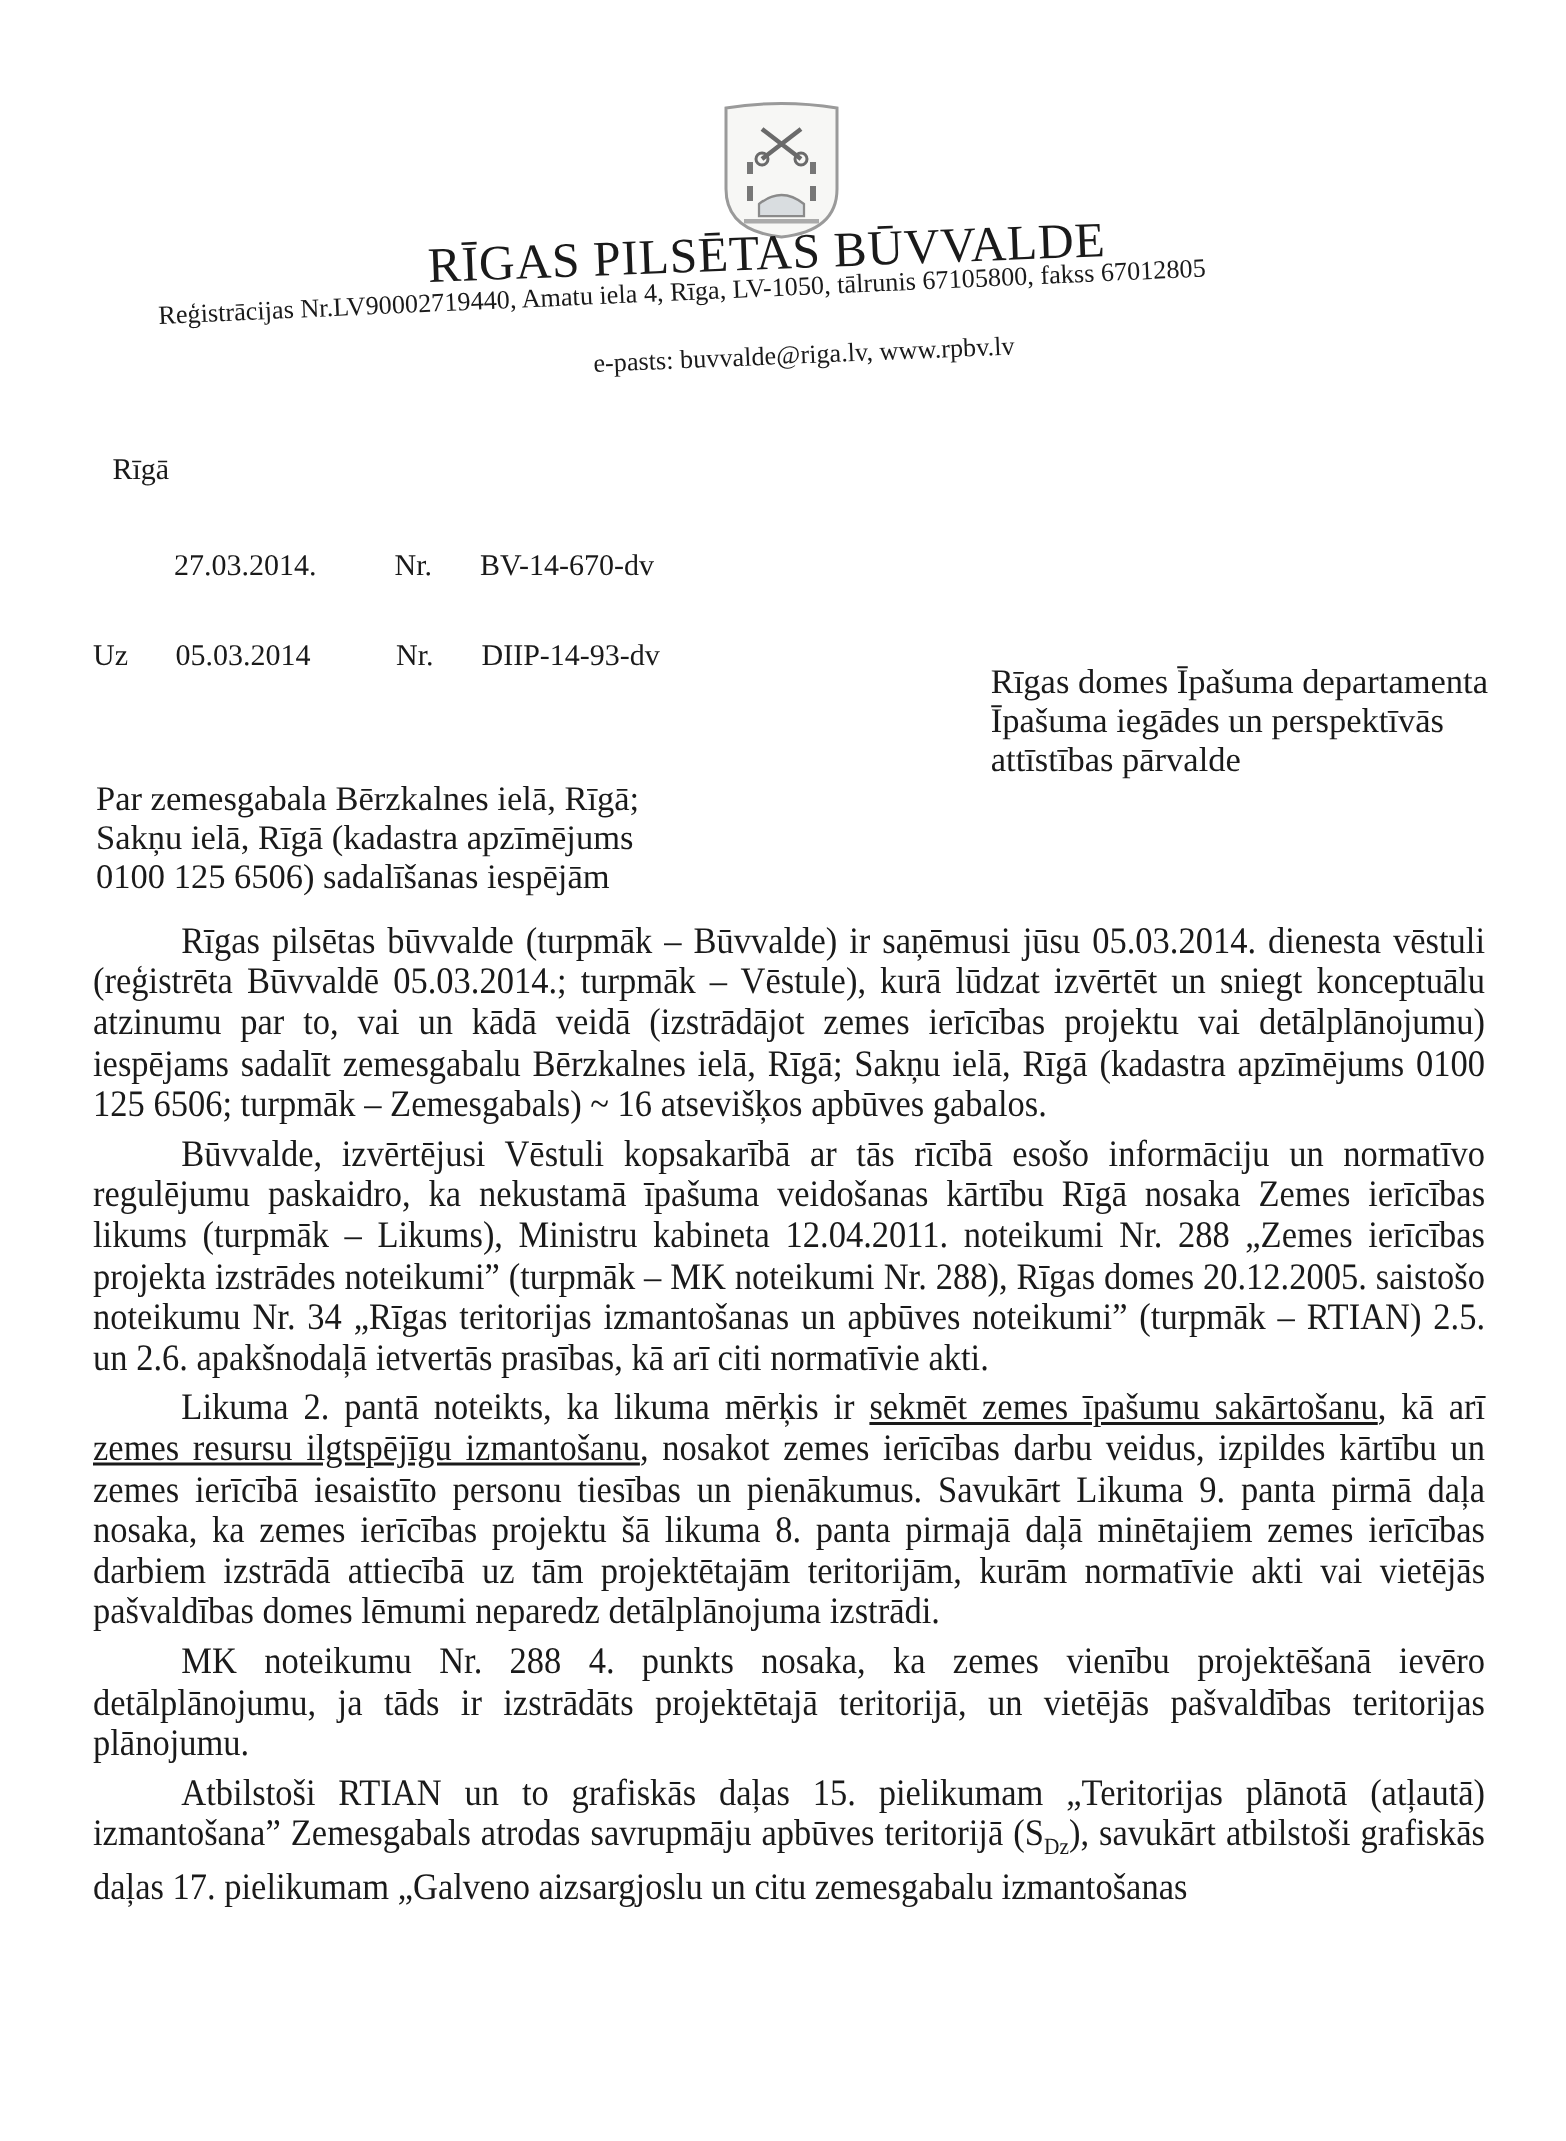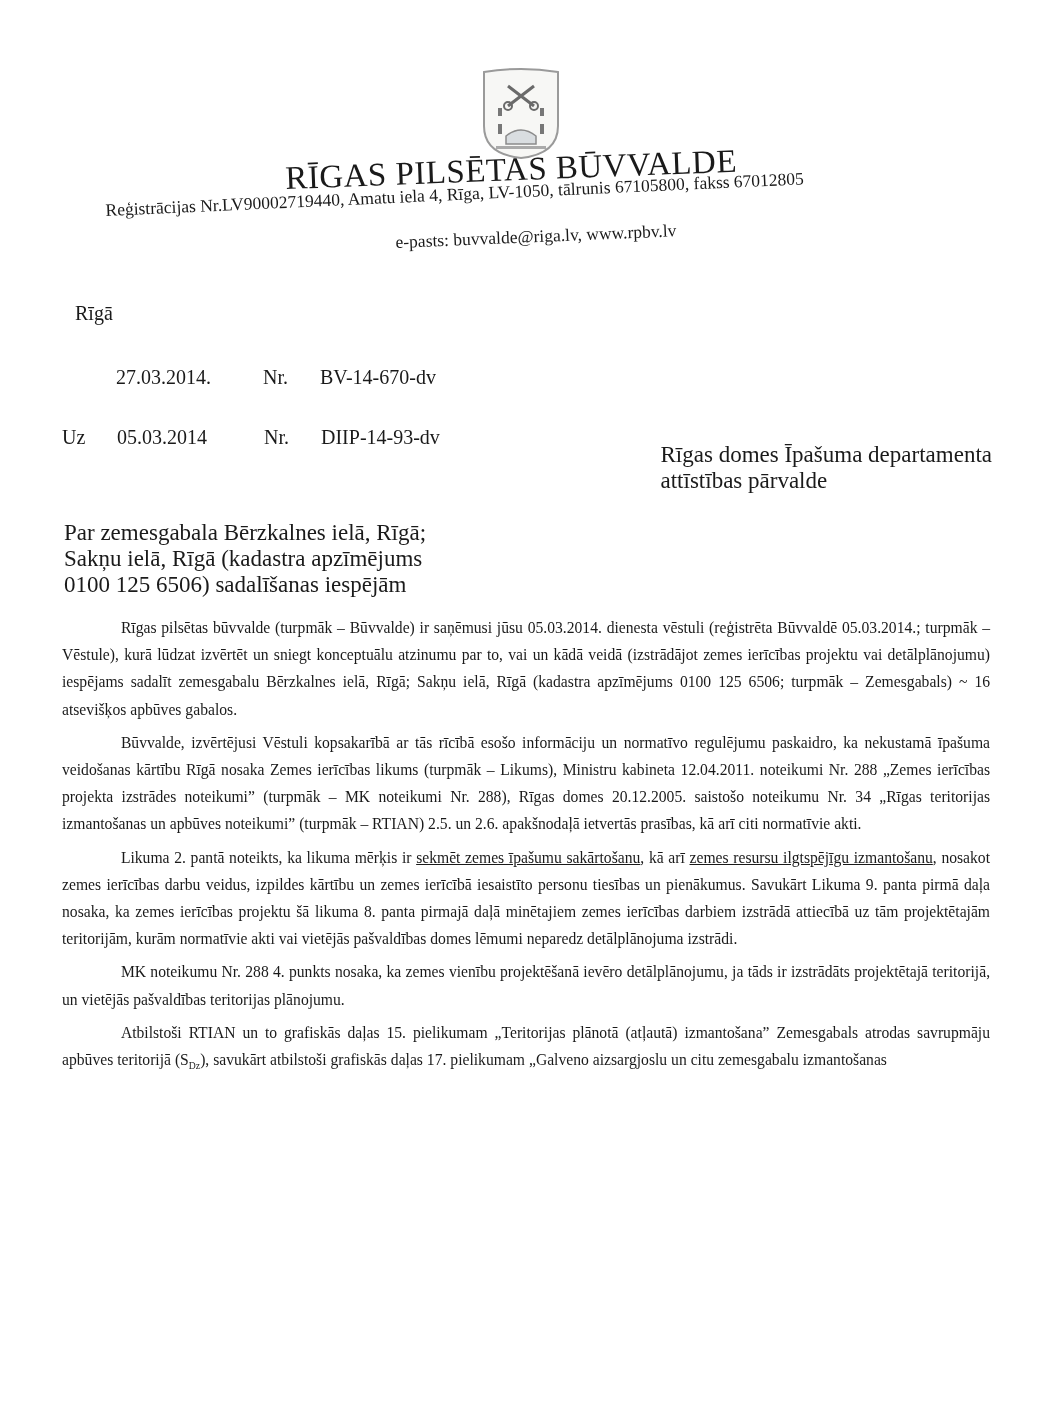--- a/index.html
+++ b/index.html
@@ -48,21 +48,21 @@
 
   
   .subject {
     position: absolute; left: 64px; top: 520px;
     font-size: 23px; line-height: 26px;
   }
 
   
   .body-text {
     position: absolute; left: 62px; top: 614px; width: 928px;
-    font-size: 17px; line-height: 27.2px; text-align: justify;
+    font-size: 25px; line-height: 27.2px; text-align: justify;
     font-family: "Liberation Sans Narrow", "Liberation Serif", serif;
   }
   .body-text p {
     margin: 0 0 6px 0; text-indent: 64px;
     transform: scaleX(0.92); transform-origin: left top; width: 108.7%;
   }
   .body-text u { text-decoration: underline; }
   sub { font-size: 0.62em; }
 </style>
 </head>
@@ -97,20 +97,21 @@
 
   <div class="ref-row ref2">
     <span class="ref-prefix">Uz</span>
     <span class="ref-date">05.03.2014</span>
     <span class="ref-nr">Nr.</span>
     <span>DIIP-14-93-dv</span>
   </div>
 
   <div class="addressee">
     <div>Rīgas domes Īpašuma departamenta</div>
+    <div>Īpašuma iegādes un perspektīvās</div>
     <div>attīstības pārvalde</div>
   </div>
 
   <div class="subject">
     <div>Par zemesgabala Bērzkalnes ielā, Rīgā;</div>
     <div>Sakņu ielā, Rīgā (kadastra apzīmējums</div>
     <div>0100 125 6506) sadalīšanas iespējām</div>
   </div>
 
   <div class="body-text">

